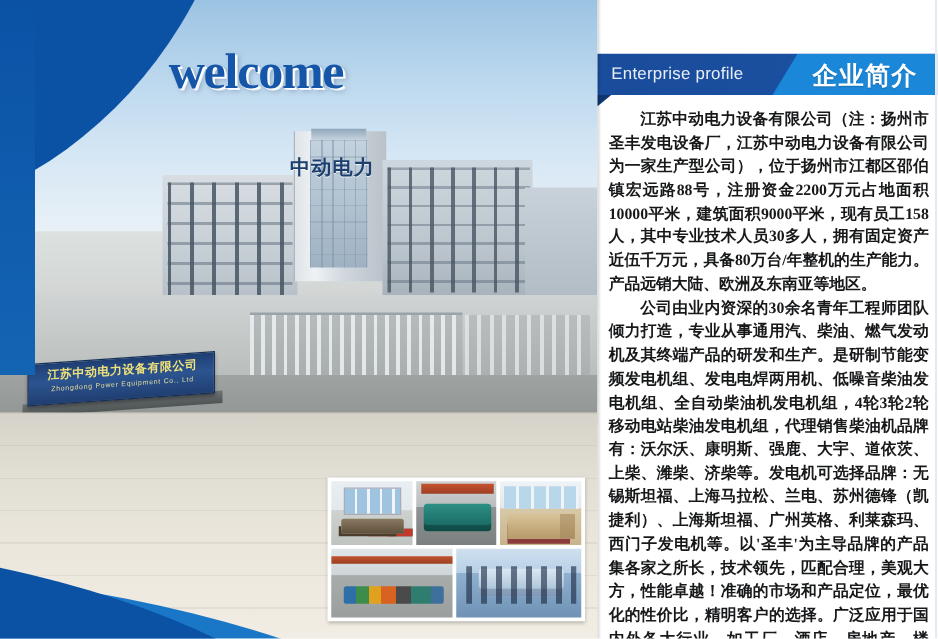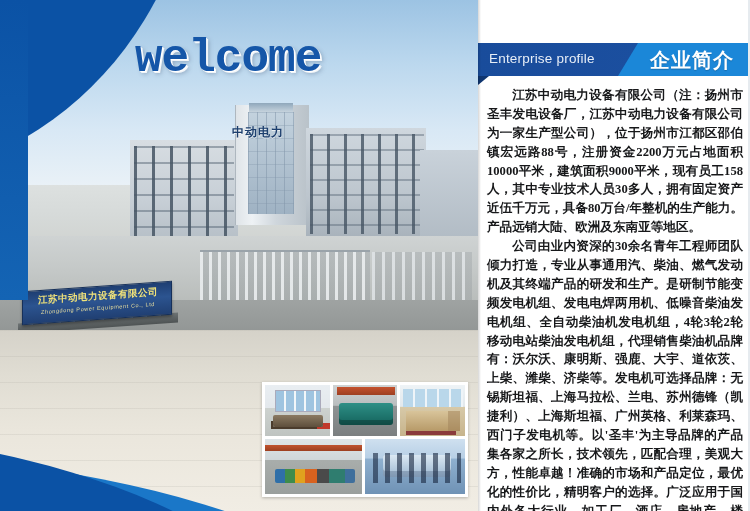--- a/index.html
+++ b/index.html
@@ -67,21 +67,21 @@
       repeating-linear-gradient(to right, rgba(70,85,100,.8) 0 3px, rgba(0,0,0,0) 3px 17px),
       repeating-linear-gradient(to bottom, rgba(90,105,120,.45) 0 2px, rgba(0,0,0,0) 2px 15px);
   }
   #bld-far-right {
     left:420px; top:150px; width:58px; height:95px;
     background:linear-gradient(to bottom,#c9d2da,#b0bac3);
   }
   
   #building-sign {
     position:absolute; left:232px; top:124px;
-    font-size:12px; font-weight:bold; letter-spacing:1px;
+    font-size:16px; font-weight:bold; letter-spacing:1px;
     color:#1d3f6e; text-shadow:0 1px 0 rgba(255,255,255,.7);
     white-space:nowrap;
     text-align:right;
   }
   
   #wall {
     position:absolute; left:0; top:236px; width:478px; height:86px;
     background:linear-gradient(to bottom,#cfd3d3 0%,#c4c8c7 40%,#b9bdbb 75%,#a9adab 100%);
   }
   #wall-lower {
@@ -167,26 +167,26 @@
   #swoosh-bot2 {
     position:absolute; left:-190px; top:452px;
     width:620px; height:230px;
     background:#1a77c8;
     border-top-right-radius:100% 100%;
   }
 
   
   #welcome {
     position:absolute; left:135px; top:33px;
-    font-size:46px; font-weight:bold;
+    font-size:40px; font-weight:bold;
     color:#1556a8; letter-spacing:-1px;
     text-shadow:
       1px 1px 0 #ffffff, 2px 2px 0 rgba(255,255,255,.85),
       3px 3px 4px rgba(90,110,140,.45);
-    font-family:Liberation Mono, monospace;
+    font-family:Liberation Serif, serif;
   }
 
   
   #photos {
     position:absolute; left:262px; top:382px; width:206px; height:115px;
     background:#ffffff;
     padding:3px;
     box-shadow:0 1px 3px rgba(0,0,0,.25);
   }
   .prow { display:flex; gap:3px; }

